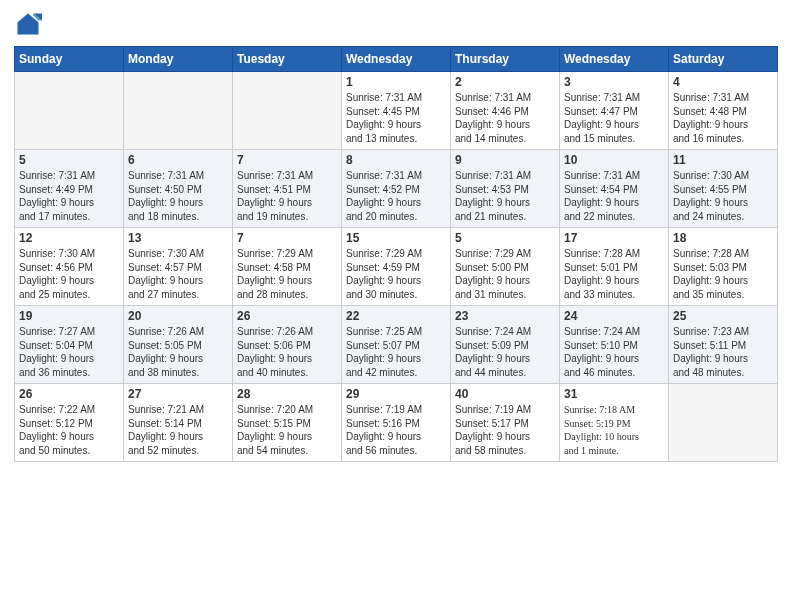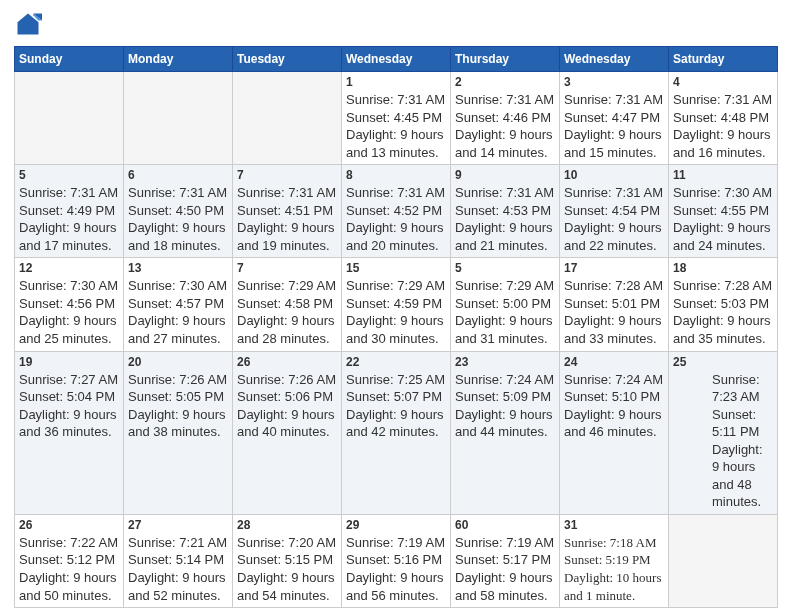--- a/index.html
+++ b/index.html
@@ -77,21 +77,21 @@
     .calendar td.empty {
       background: #f5f5f5;
     }
     .day-num {
       font-size: 12px;
       font-weight: bold;
       margin-bottom: 2px;
       display: block;
     }
     .day-info {
-      font-size: 13px;
+      font-size: 10px;
       line-height: 1.35;
       color: #333;
     }
     .row-alt td {
       background: #f0f4f8;
     }
   </style>
 </head>
 <body>
 
@@ -303,21 +303,21 @@
           </td>
           <td>
             <span class="day-num">24</span>
             <div class="day-info" style="white-space: pre-line;">Sunrise: 7:24 AM
 Sunset: 5:10 PM
 Daylight: 9 hours
 and 46 minutes.</div>
           </td>
           <td>
             <span class="day-num">25</span>
-            <div class="day-info" style="white-space: pre-line; margin-left: 39px;">Sunrise: 7:23 AM
+            <div class="day-info" style="white-space: pre-line;">Sunrise: 7:23 AM
 Sunset: 5:11 PM
 Daylight: 9 hours
 and 48 minutes.</div>
           </td>
         </tr>
         <tr>
           <td>
             <span class="day-num">26</span>
             <div class="day-info" style="white-space: pre-line;">Sunrise: 7:22 AM
 Sunset: 5:12 PM
@@ -339,21 +339,21 @@
 and 54 minutes.</div>
           </td>
           <td>
             <span class="day-num">29</span>
             <div class="day-info" style="white-space: pre-line;">Sunrise: 7:19 AM
 Sunset: 5:16 PM
 Daylight: 9 hours
 and 56 minutes.</div>
           </td>
           <td>
-            <span class="day-num">60</span>
+            <span class="day-num">40</span>
             <div class="day-info" style="white-space: pre-line;">Sunrise: 7:19 AM
 Sunset: 5:17 PM
 Daylight: 9 hours
 and 58 minutes.</div>
           </td>
           <td>
             <span class="day-num">31</span>
             <div class="day-info" style="white-space: pre-line; font-family: Liberation Serif, serif;">Sunrise: 7:18 AM
 Sunset: 5:19 PM
 Daylight: 10 hours

